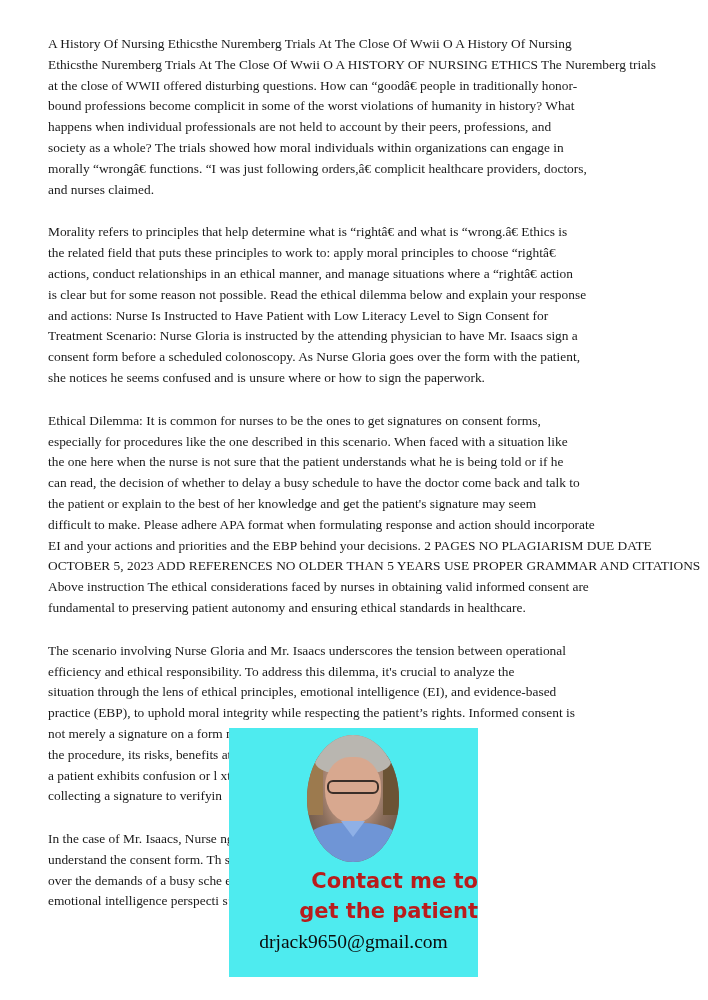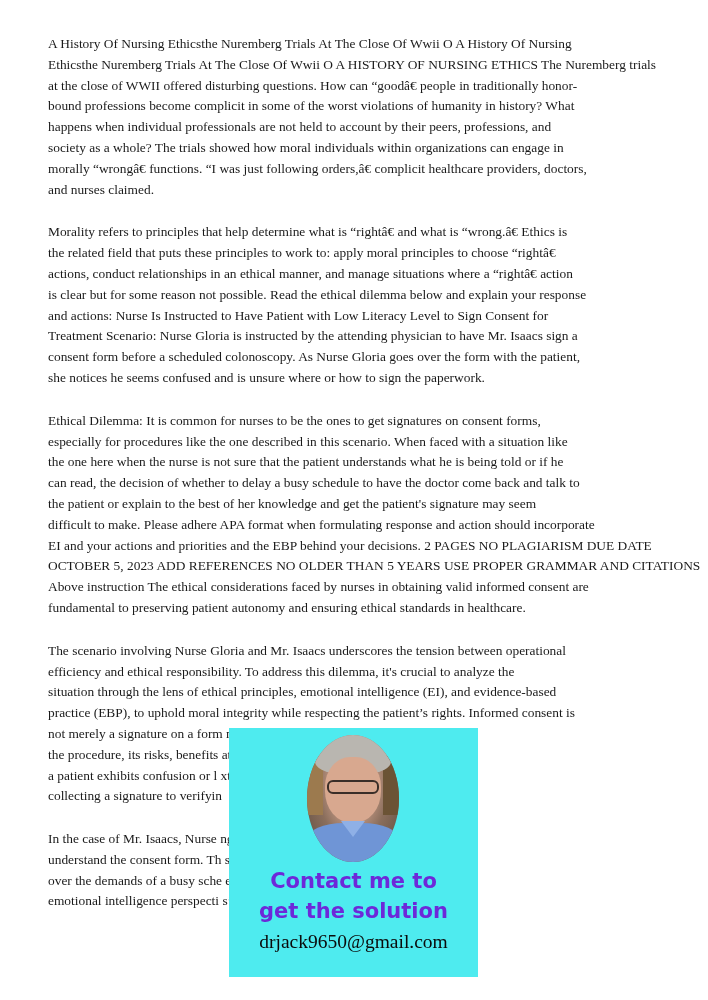--- a/index.html
+++ b/index.html
@@ -23,22 +23,22 @@
     background: radial-gradient(ellipse at 50% 35%, #d9b39e 0%, #c49a86 30%, #8a6e5c 55%, #5a4a3e 100%);
   }
   .photo .hair { position:absolute; left:8px; top:0; width:76px; height:38px; border-radius:50% 50% 30% 30%; background:#b9b6b0; }
   .photo .bg { position:absolute; left:0; top:20px; width:16px; height:60px; background:#9c7a4e; }
   .photo .bg2 { position:absolute; right:0; top:20px; width:16px; height:60px; background:#6b5335; }
   .photo .face { position:absolute; left:18px; top:22px; width:56px; height:66px; border-radius:45% 45% 48% 48%; background:#d8a88f; }
   .photo .glasses { position:absolute; left:20px; top:45px; width:52px; height:14px; border:2px solid #3a2e28; border-radius:6px; box-sizing:border-box; }
   .photo .shirt { position:absolute; left:0; top:88px; width:92px; height:40px; background:#6f95d6; border-radius:40% 40% 0 0; }
   .photo .collar { position:absolute; left:34px; top:86px; width:24px; height:16px; background:#8fb0e6; clip-path: polygon(0 0,50% 100%,100% 0); }
   .cta {
-    position: absolute; left: 0; width: 249px; text-align: center;
-    font-family: "DejaVu Sans", sans-serif; font-weight: bold; color: #6d28d9;
+    position: absolute; left: 0; width: 249px; text-align: right;
+    font-family: "DejaVu Sans", sans-serif; font-weight: bold; color: #b91c1c;
     font-size: 21px; line-height: 30px;
   }
   .cta1 { top: 138px; }
   .cta2 { top: 168px; }
   .email {
     position: absolute; left: 0; top: 203px; width: 249px; text-align: center;
     font-family: "Liberation Serif", serif; font-weight: normal; font-size: 19.5px; color: #0a0a0a;
   }
 </style>
 </head>
@@ -99,15 +99,15 @@
   <div class="photo">
     <div class="bg"></div>
     <div class="bg2"></div>
     <div class="hair"></div>
     <div class="face"></div>
     <div class="glasses"></div>
     <div class="shirt"></div>
     <div class="collar"></div>
   </div>
   <div class="cta cta1">Contact me to</div>
-  <div class="cta cta2">get the solution</div>
+  <div class="cta cta2">get the patient</div>
   <div class="email">drjack9650@gmail.com</div>
 </div>
 
 </body></html>

